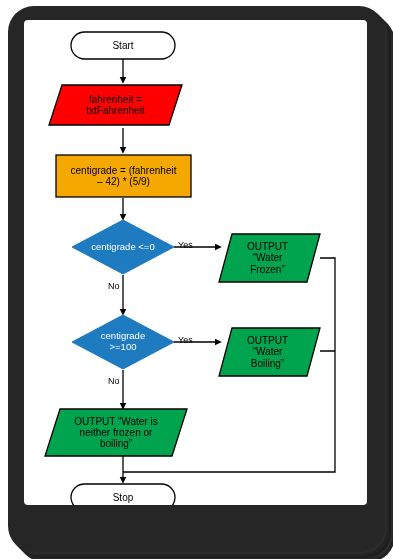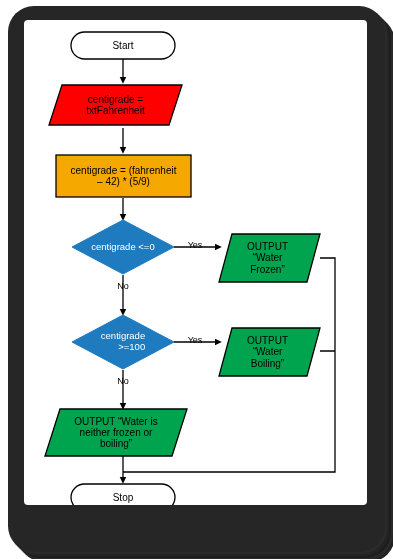--- a/index.html
+++ b/index.html
@@ -65,21 +65,20 @@
     line-height: 1.12;
     pointer-events: none;
     white-space: pre-line;
   }
   .t-dark { color: #000000; }
   .t-light { color: #ffffff; }
 
   .edge-label {
     position: absolute;
     color: #000000;
-    text-align: center;
     line-height: 1;
     pointer-events: none;
   }
 </style>
 </head>
 <body>
 
 <div id="screen">
 
   <div class="bezel">
@@ -132,33 +131,33 @@
 
           <polygon points="208,308 296,308 283,356 195,356" fill="#00A44F" stroke="#000000" stroke-width="1.3"></polygon>
 
           <polygon points="36,389 163,389 148,436 21,436" fill="#00A44F" stroke="#000000" stroke-width="1.3"></polygon>
 
           <rect x="47" y="464" width="104" height="27" rx="13.5" ry="13.5" fill="#ffffff" stroke="#000000" stroke-width="1.3"></rect>
         </svg>
 
         <div class="nodetext t-dark" style="left:47px; top:12px; width:104px; height:27px; font-size:10px;">Start</div>
 
-        <div class="nodetext t-dark" style="left:28px; top:65px; width:127px; height:40px; font-size:10px;">centigrade =
+        <div class="nodetext t-dark" style="left:28px; top:65px; width:127px; height:40px; font-size:10px;">fahrenheit =
 txtFahrenheit</div>
 
         <div class="nodetext t-dark" style="left:32px; top:135px; width:135px; height:42px; font-size:10px;">centigrade = (fahrenheit
 – 42) * (5/9)</div>
 
         <div class="nodetext t-light" style="left:51px; top:214px; width:96px; height:26px; font-size:9.5px;">centigrade &lt;=0</div>
 
         <div class="nodetext t-dark" style="left:197px; top:214px; width:93px; height:48px; font-size:10px;">OUTPUT
 “Water
 Frozen”</div>
 
-        <div class="nodetext t-light" style="left:56px; top:305px; width:86px; height:34px; font-size:9.5px;text-align:right;">centigrade
+        <div class="nodetext t-light" style="left:56px; top:305px; width:86px; height:34px; font-size:9.5px;">centigrade
 &gt;=100</div>
 
         <div class="nodetext t-dark" style="left:197px; top:308px; width:93px; height:48px; font-size:10px;">OUTPUT
 “Water
 Boiling”</div>
 
         <div class="nodetext t-dark" style="left:25px; top:389px; width:134px; height:47px; font-size:10px;">OUTPUT “Water is
 neither frozen or
 boiling”</div>
 

